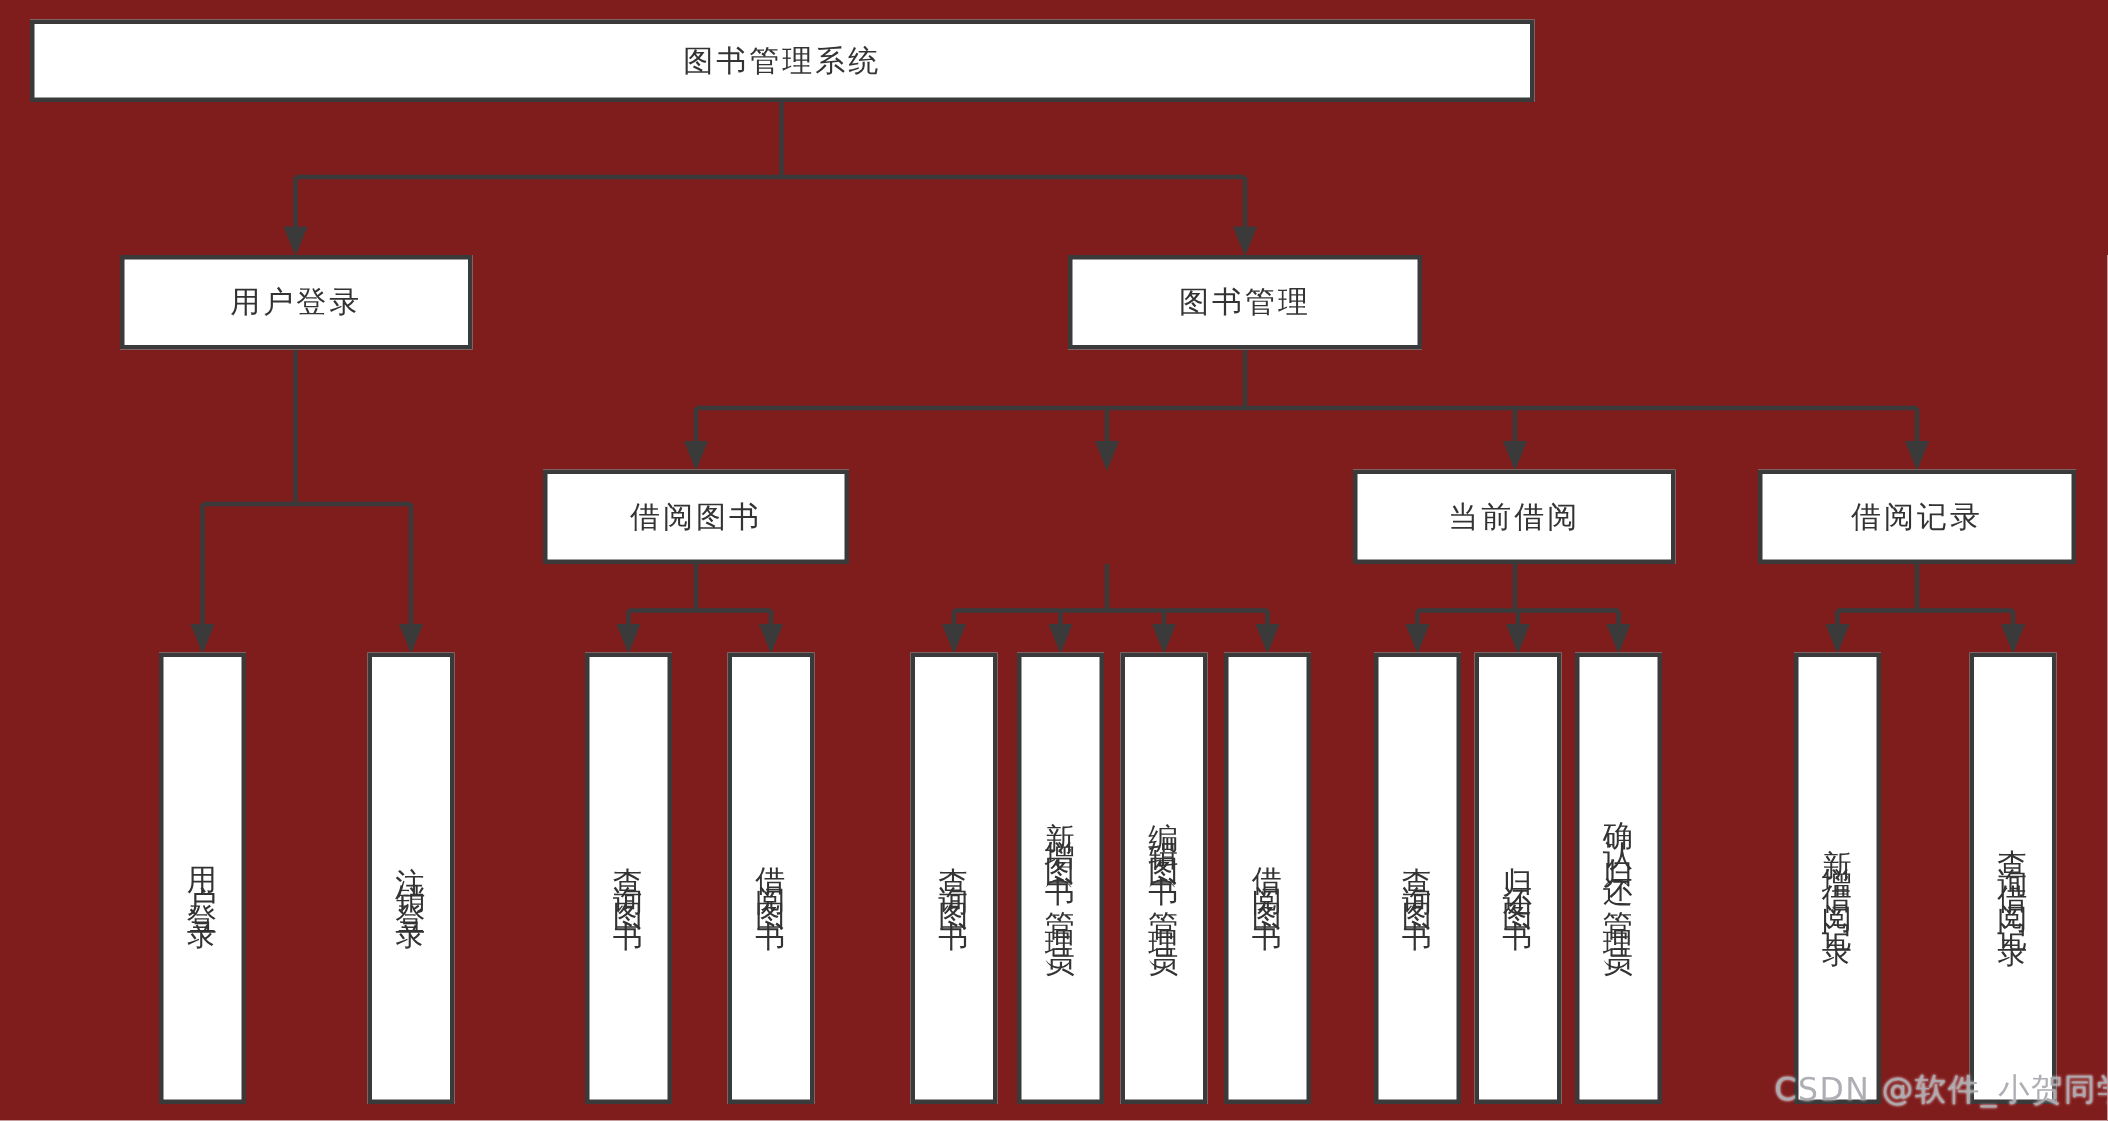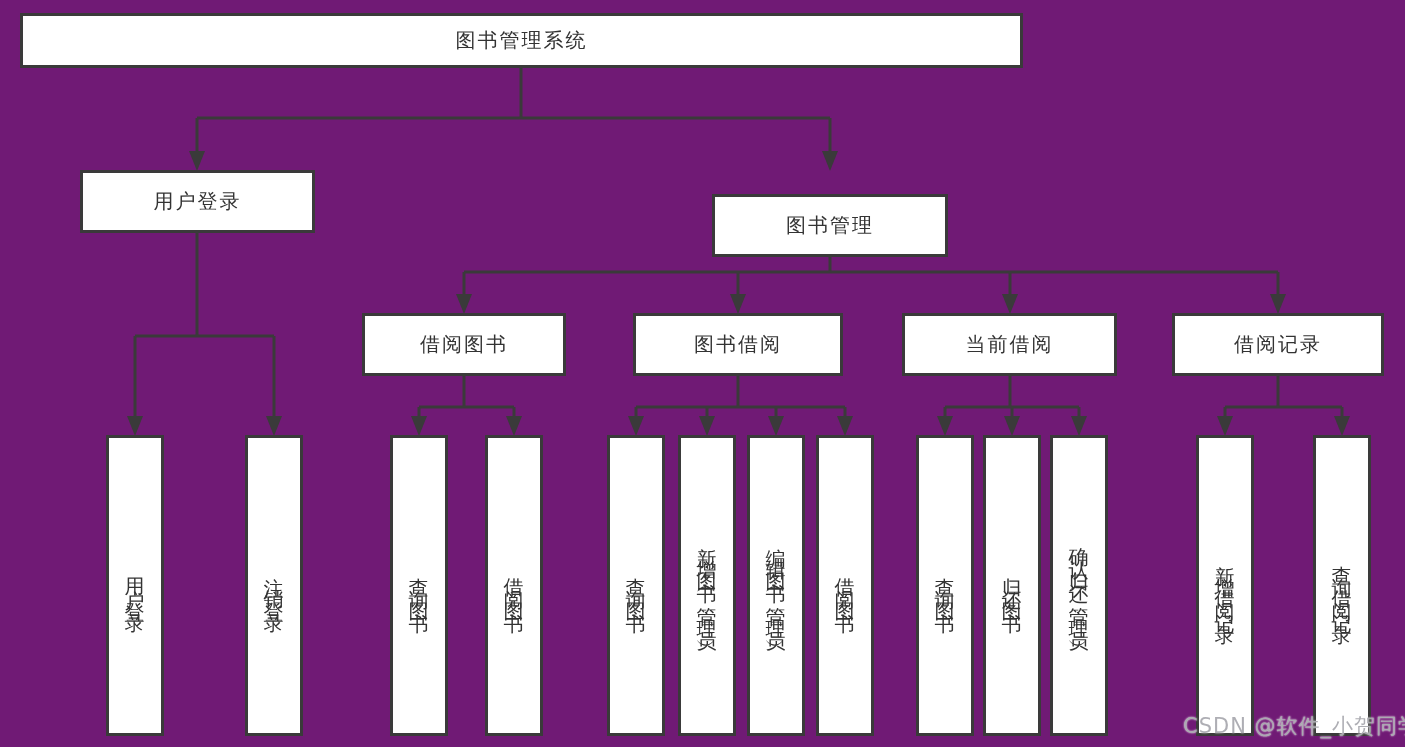--- a/index.html
+++ b/index.html
@@ -1,21 +1,21 @@
 <!DOCTYPE html>
 <html><head>
 <meta charset="utf-8">
 <style>
   html, body { margin: 0; padding: 0; background: #ffffff; }
   body { font-family: "DejaVu Sans", "Liberation Sans", sans-serif; }
   #stage {
     position: relative;
     width: 1405px;
     height: 747px;
-    background: #701a75;
+    background: #7f1d1d;
     overflow: hidden;
   }
   .box {
     position: absolute;
     box-sizing: border-box;
     background: #ffffff;
     border: 3px solid #3a3a3a;
     display: flex;
     align-items: center;
     justify-content: center;
@@ -29,21 +29,21 @@
     text-orientation: mixed;
     line-height: 1;
     font-size: 20px;
     letter-spacing: 12px;
     color: #333333;
   }
   
   #root-box       { left: 20px;   top: 13px;  width: 1003px; height: 55px; }
   
   #n-user-login   { left: 80px;   top: 170px; width: 235px;  height: 63px; }
-  #n-book-mgmt    { left: 712px;  top: 170px; width: 236px;  height: 63px; margin-top: 24px; }
+  #n-book-mgmt    { left: 712px;  top: 170px; width: 236px;  height: 63px; }
   
   #n-new-rec      { left: 362px;  top: 313px; width: 204px;  height: 63px; }
   #n-borrow       { left: 633px;  top: 313px; width: 210px;  height: 63px; }
   #n-current      { left: 902px;  top: 313px; width: 215px;  height: 63px; }
   #n-record       { left: 1172px; top: 313px; width: 212px;  height: 63px; }
   
   .leaf           { top: 435px;   width: 58px; height: 301px; }
   #l-user-login   { left: 106px; }
   #l-logout       { left: 245px; }
   #l-query-a      { left: 390px; }
@@ -141,23 +141,20 @@
   <div id="n-user-login" class="box">
     <span>用户登录</span>
   </div>
   <div id="n-book-mgmt" class="box">
     <span>图书管理</span>
   </div>
 
   <div id="n-new-rec" class="box">
     <span>借阅图书</span>
   </div>
-  <div id="n-borrow" class="box">
-    <span>图书借阅</span>
-  </div>
   <div id="n-record" class="box">
     <span>借阅记录</span>
   </div>
   <div id="n-current" class="box">
     <span>当前借阅</span>
   </div>
 
   <div id="l-user-login" class="box leaf">
     <span class="vtext">用户登录</span>
   </div>

